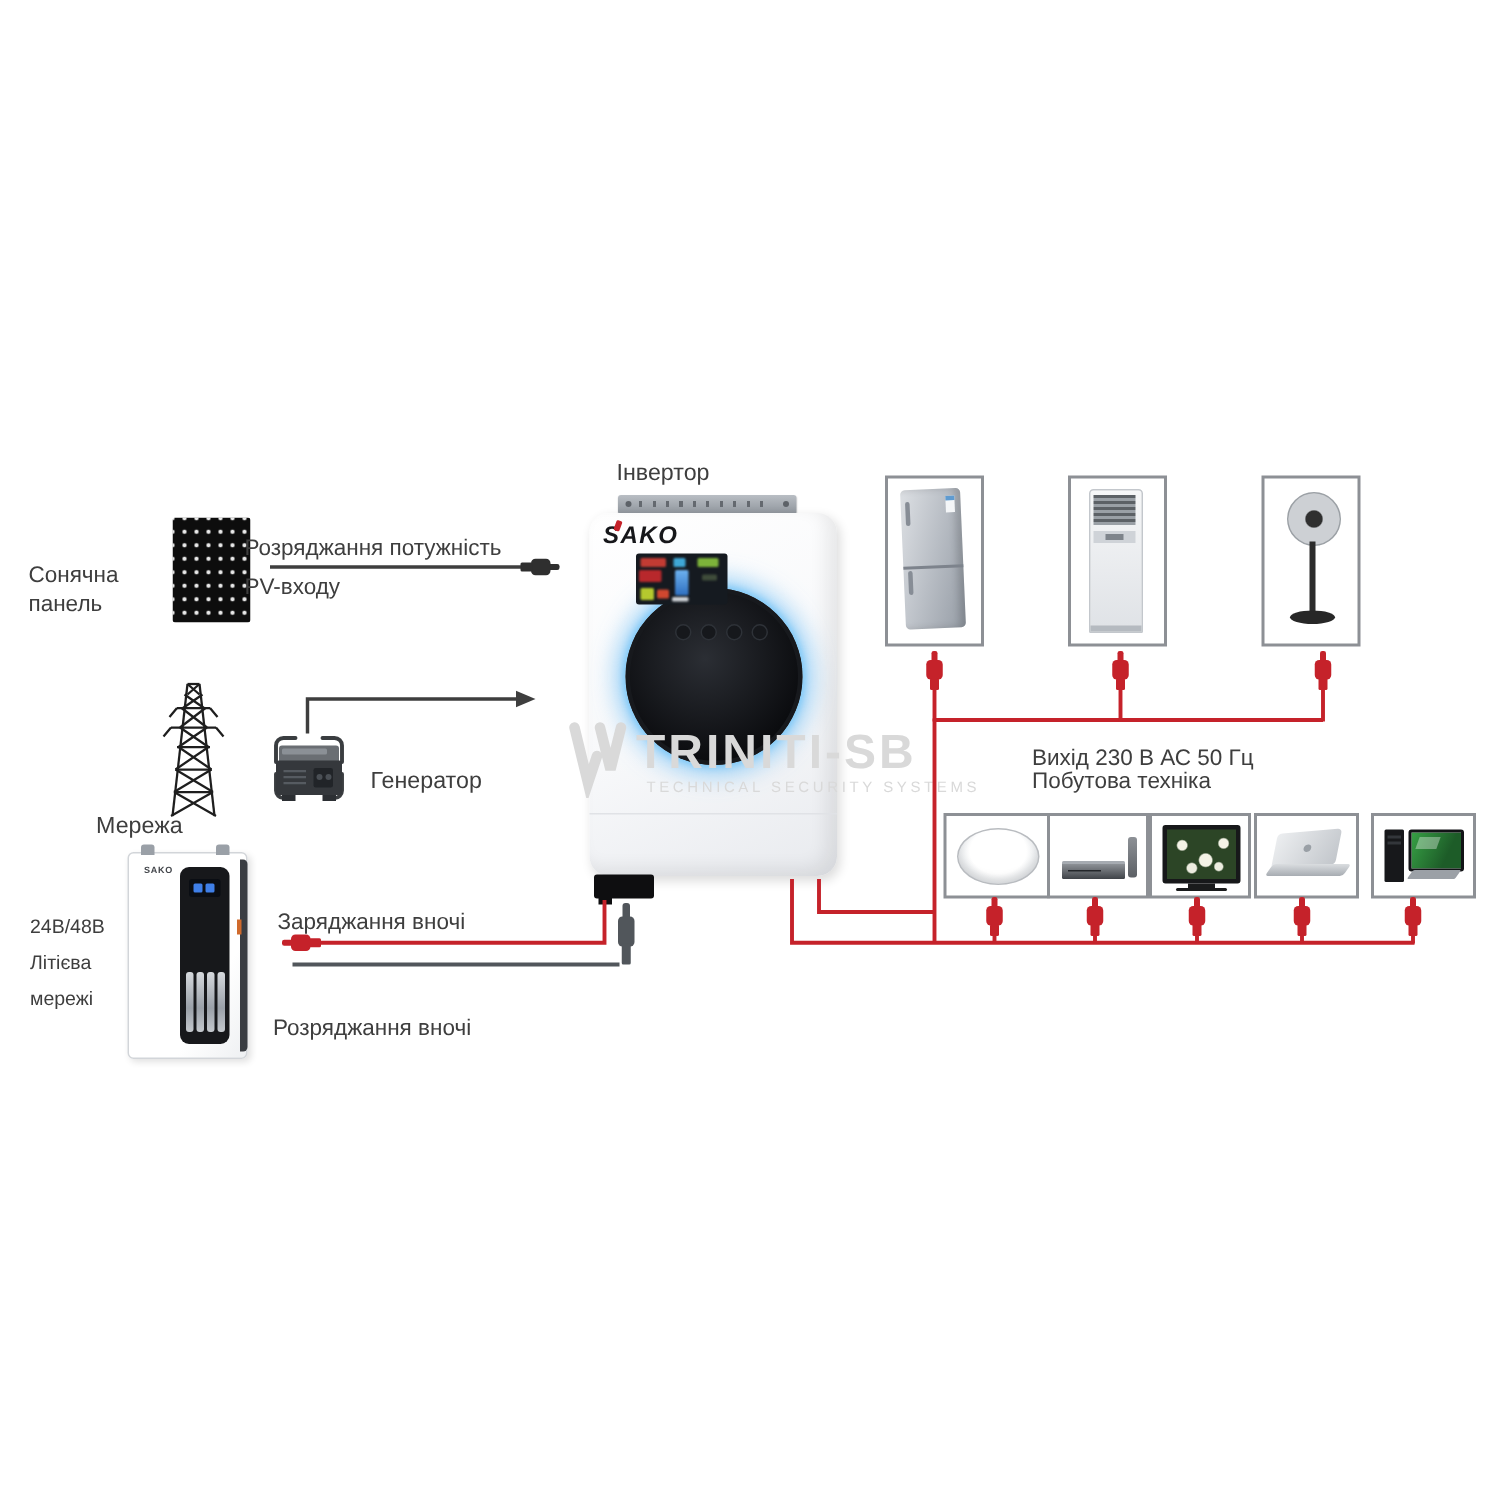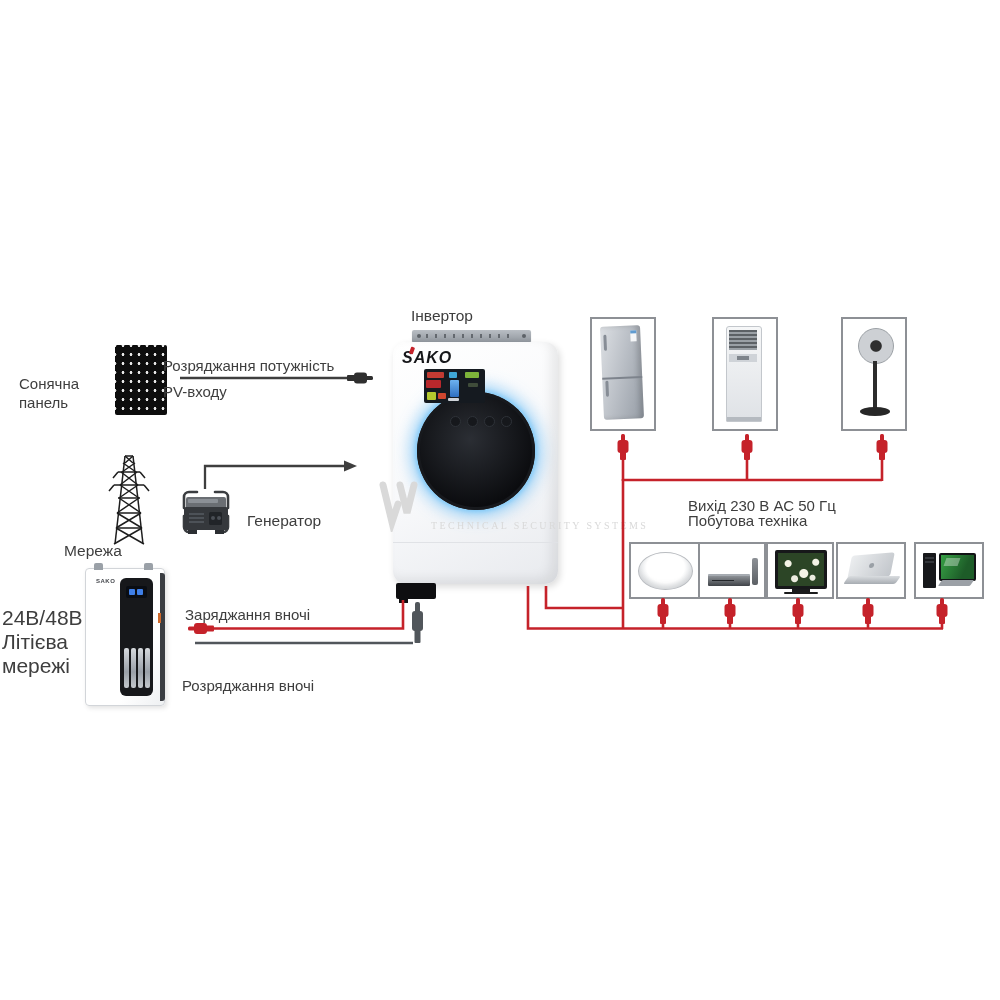--- a/index.html
+++ b/index.html
@@ -95,21 +95,21 @@
      transform:skewX(-35deg);border-radius:2px;}
   .pc-tower{left:7px;top:9px;width:13px;height:35px;background:#17181b;border-radius:1px;}
   .pc-tower i{position:absolute;left:2px;top:4px;width:9px;height:2px;background:#33363b;box-shadow:0 4px 0 #33363b;}
   .pc-mon{left:23px;top:9px;width:33px;height:24px;border:2px solid #121316;border-radius:2px;
      background:linear-gradient(115deg,#37a045 0%,#1d5c28 70%);}
   .pc-mon i{position:absolute;left:4px;top:3px;width:14px;height:8px;background:rgba(255,255,255,.35);transform:skewX(-20deg);}
   .pc-kb{left:24px;top:36px;width:32px;height:6px;background:#9ba0a6;transform:skewX(-35deg);border-radius:1px;}
   
   .wm{z-index:5;color:var(--watermark,#dcdcdc);}
   .wm-title{left:424px;top:483px;font-size:32px;font-weight:bold;letter-spacing:2px;}
-  .wm-sub{left:431px;top:520px;font-size:10px;letter-spacing:2.4px;font-family:Liberation Serif, serif;}
+  .wm-sub{left:431px;top:520px;font-size:10px;letter-spacing:2.4px;}
 </style>
 </head>
 <body>
 
 <div id="canvas">
 
   <div class="abs solar"></div>
   <div class="abs lbl lbl-c" style="left:19px;top:374px;width:78px;">
     <div>Сонячна</div>
     <div>панель</div>
@@ -174,21 +174,21 @@
       </div>
       <div class="battery-cells">
           <i></i>
           <i></i>
           <i></i>
           <i></i>
         </div>
     </div>
     <div class="abs battery-accent"></div>
   </div>
-  <div class="abs lbl lbl-c" style="left:2px;top:606px;width:74px;font-size:21px;line-height:24px;">
+  <div class="abs lbl lbl-c" style="left:20px;top:606px;width:74px;font-size:13px;line-height:24px;">
     <div>24В/48В</div>
     <div>Літієва</div>
     <div>мережі</div>
   </div>
 
   <div class="abs lbl lbl-c" style="left:185px;top:605px;width:200px;">Заряджання вночі</div>
   <div class="abs lbl lbl-c" style="left:182px;top:676px;width:200px;">Розряджання вночі</div>
 
   <div class="abs lbl lbl-c" style="left:411px;top:306px;width:120px;font-size:15.5px;">Інвертор</div>
   <div class="abs inv-bracket">
@@ -277,20 +277,21 @@
       </div>
     <div class="abs pc-kb"></div>
   </div>
 
   <svg class="abs wm" style="left:378px;top:480px;" width="40" height="52" viewBox="0 0 40 52">
     <g stroke="currentColor" stroke-width="7" fill="none" stroke-linecap="round">
       <path d="M5 5 L14 42 L20 24"></path>
       <path d="M22 5 L29 33 L36 5"></path>
     </g>
   </svg>
+  <div class="abs wm wm-title">TRINITI-SB</div>
   <div class="abs wm wm-sub">TECHNICAL SECURITY SYSTEMS</div>
 
   <svg id="wires" width="1000" height="1000" viewBox="0 0 1000 1000">
     <defs>
       <g id="plugUp">
         <rect x="-2" y="0" width="4" height="9" rx="1.5"></rect>
         <rect x="-5.5" y="6" width="11" height="13" rx="3"></rect>
         <rect x="-3" y="18" width="6" height="8" rx="1"></rect>
       </g>
     </defs>

